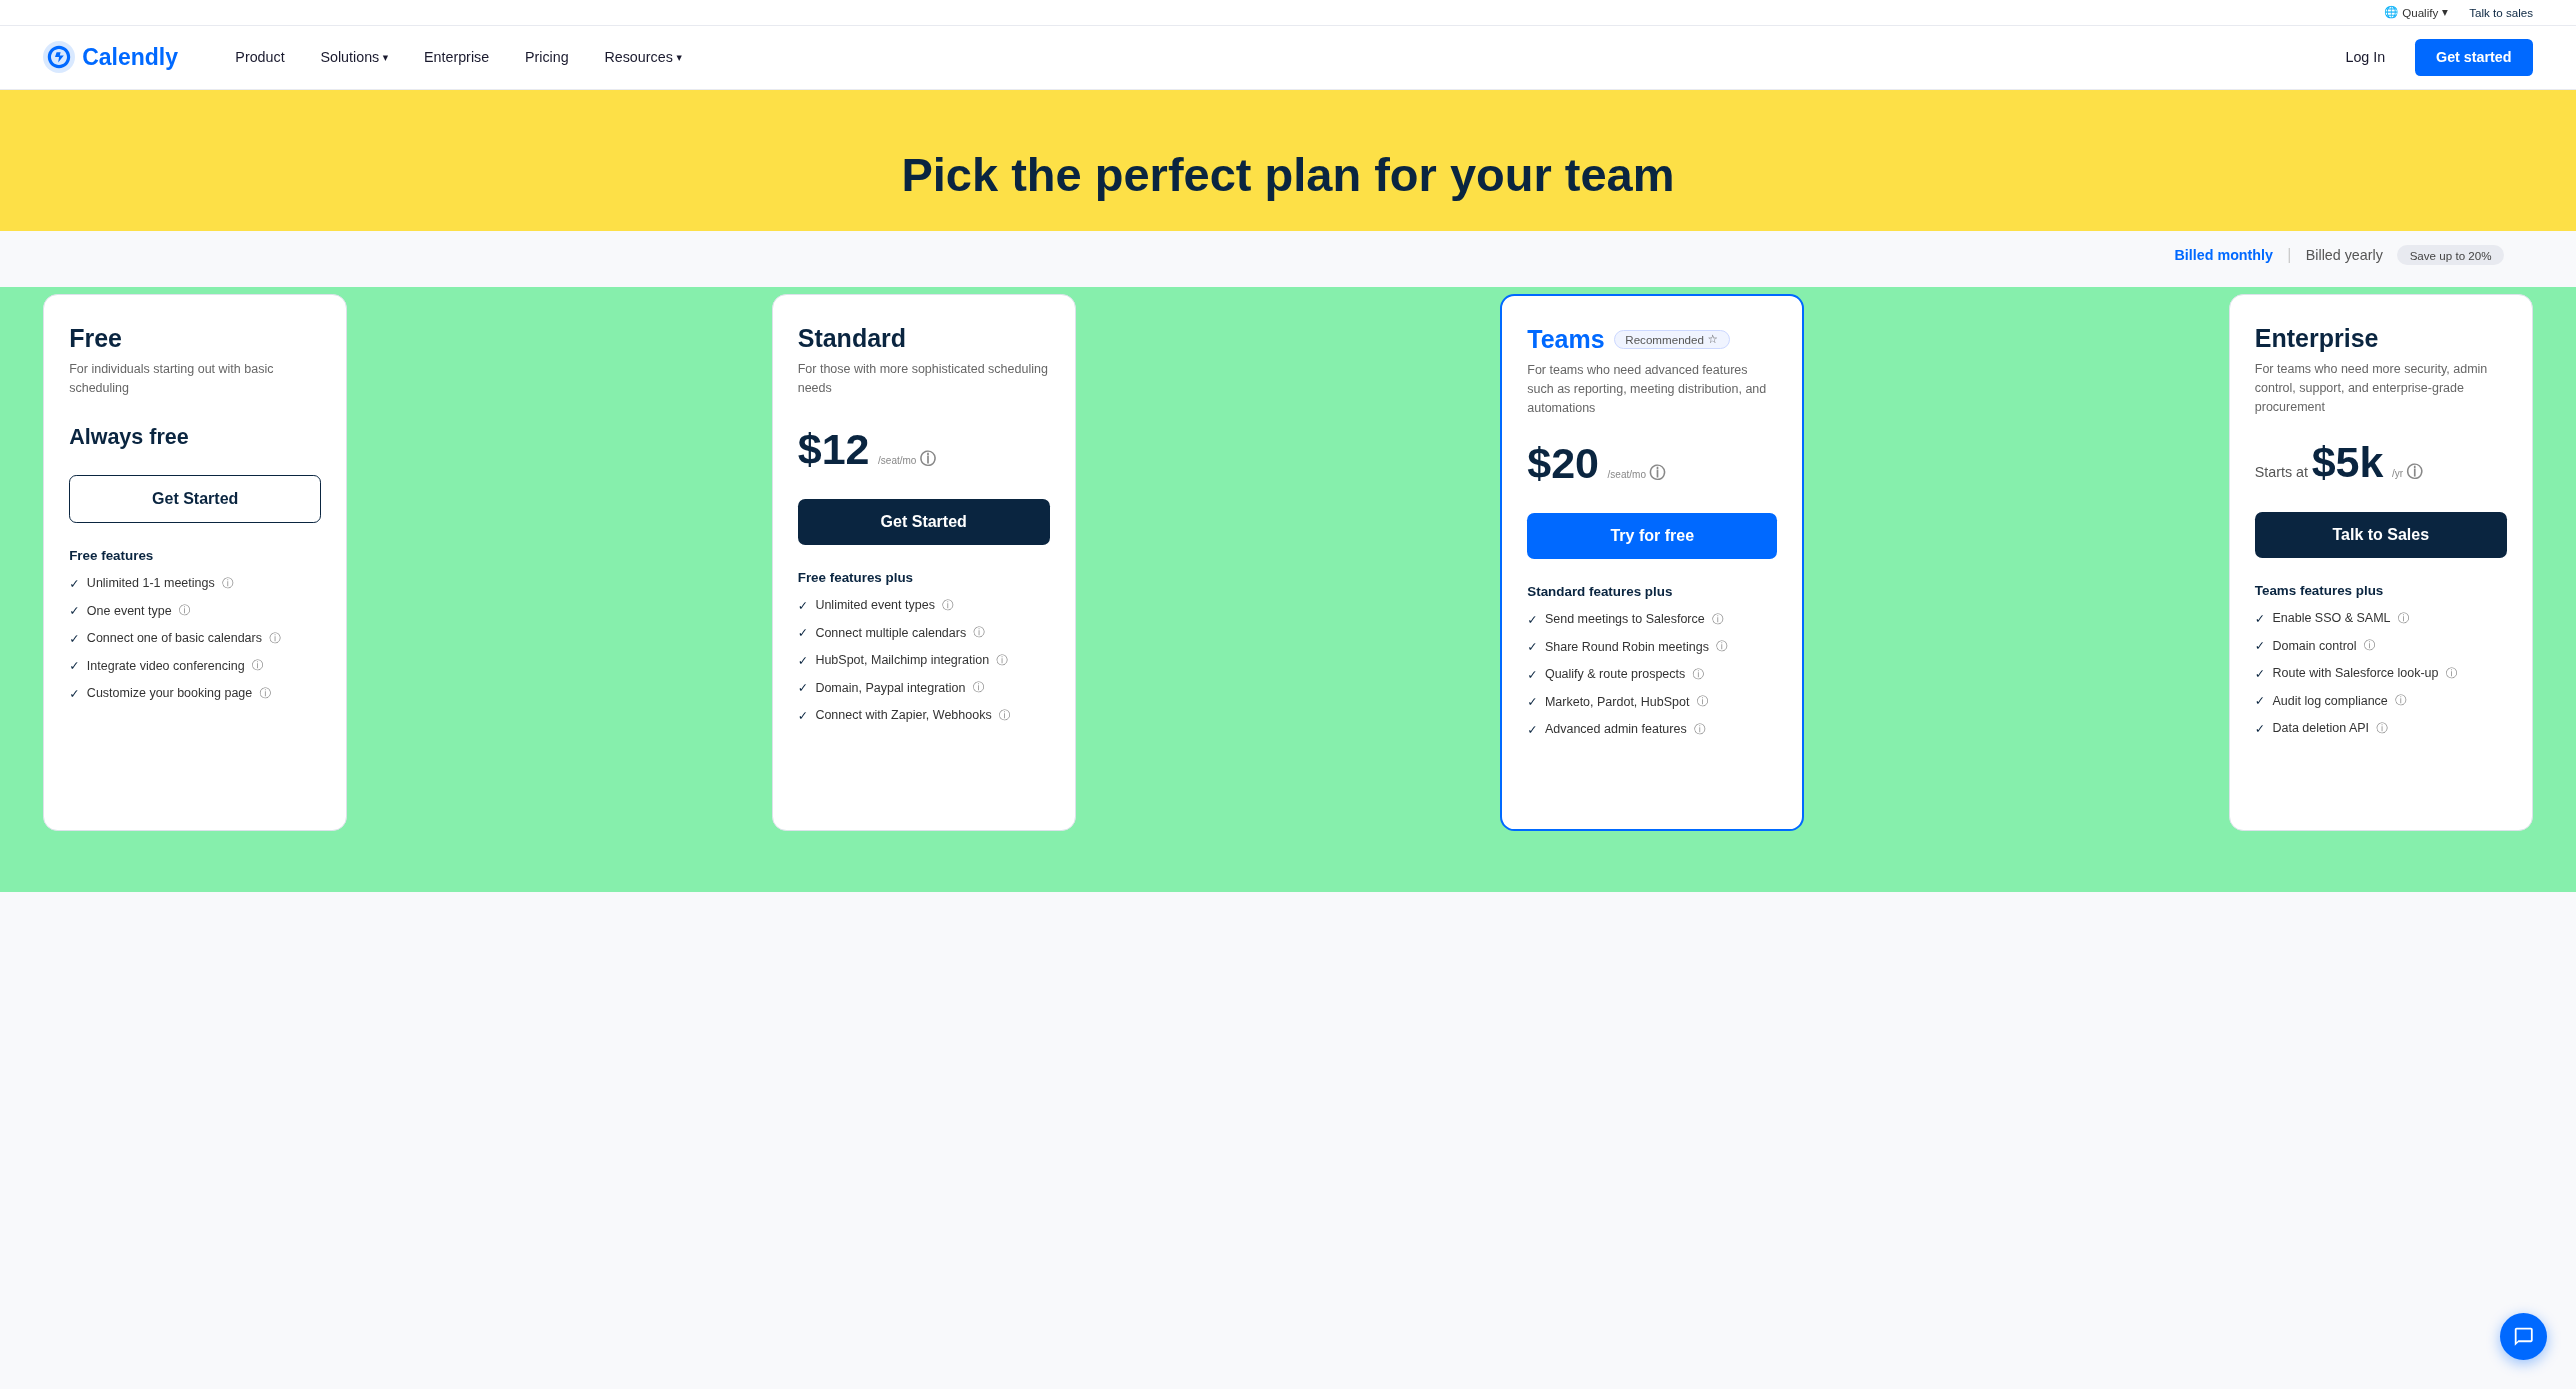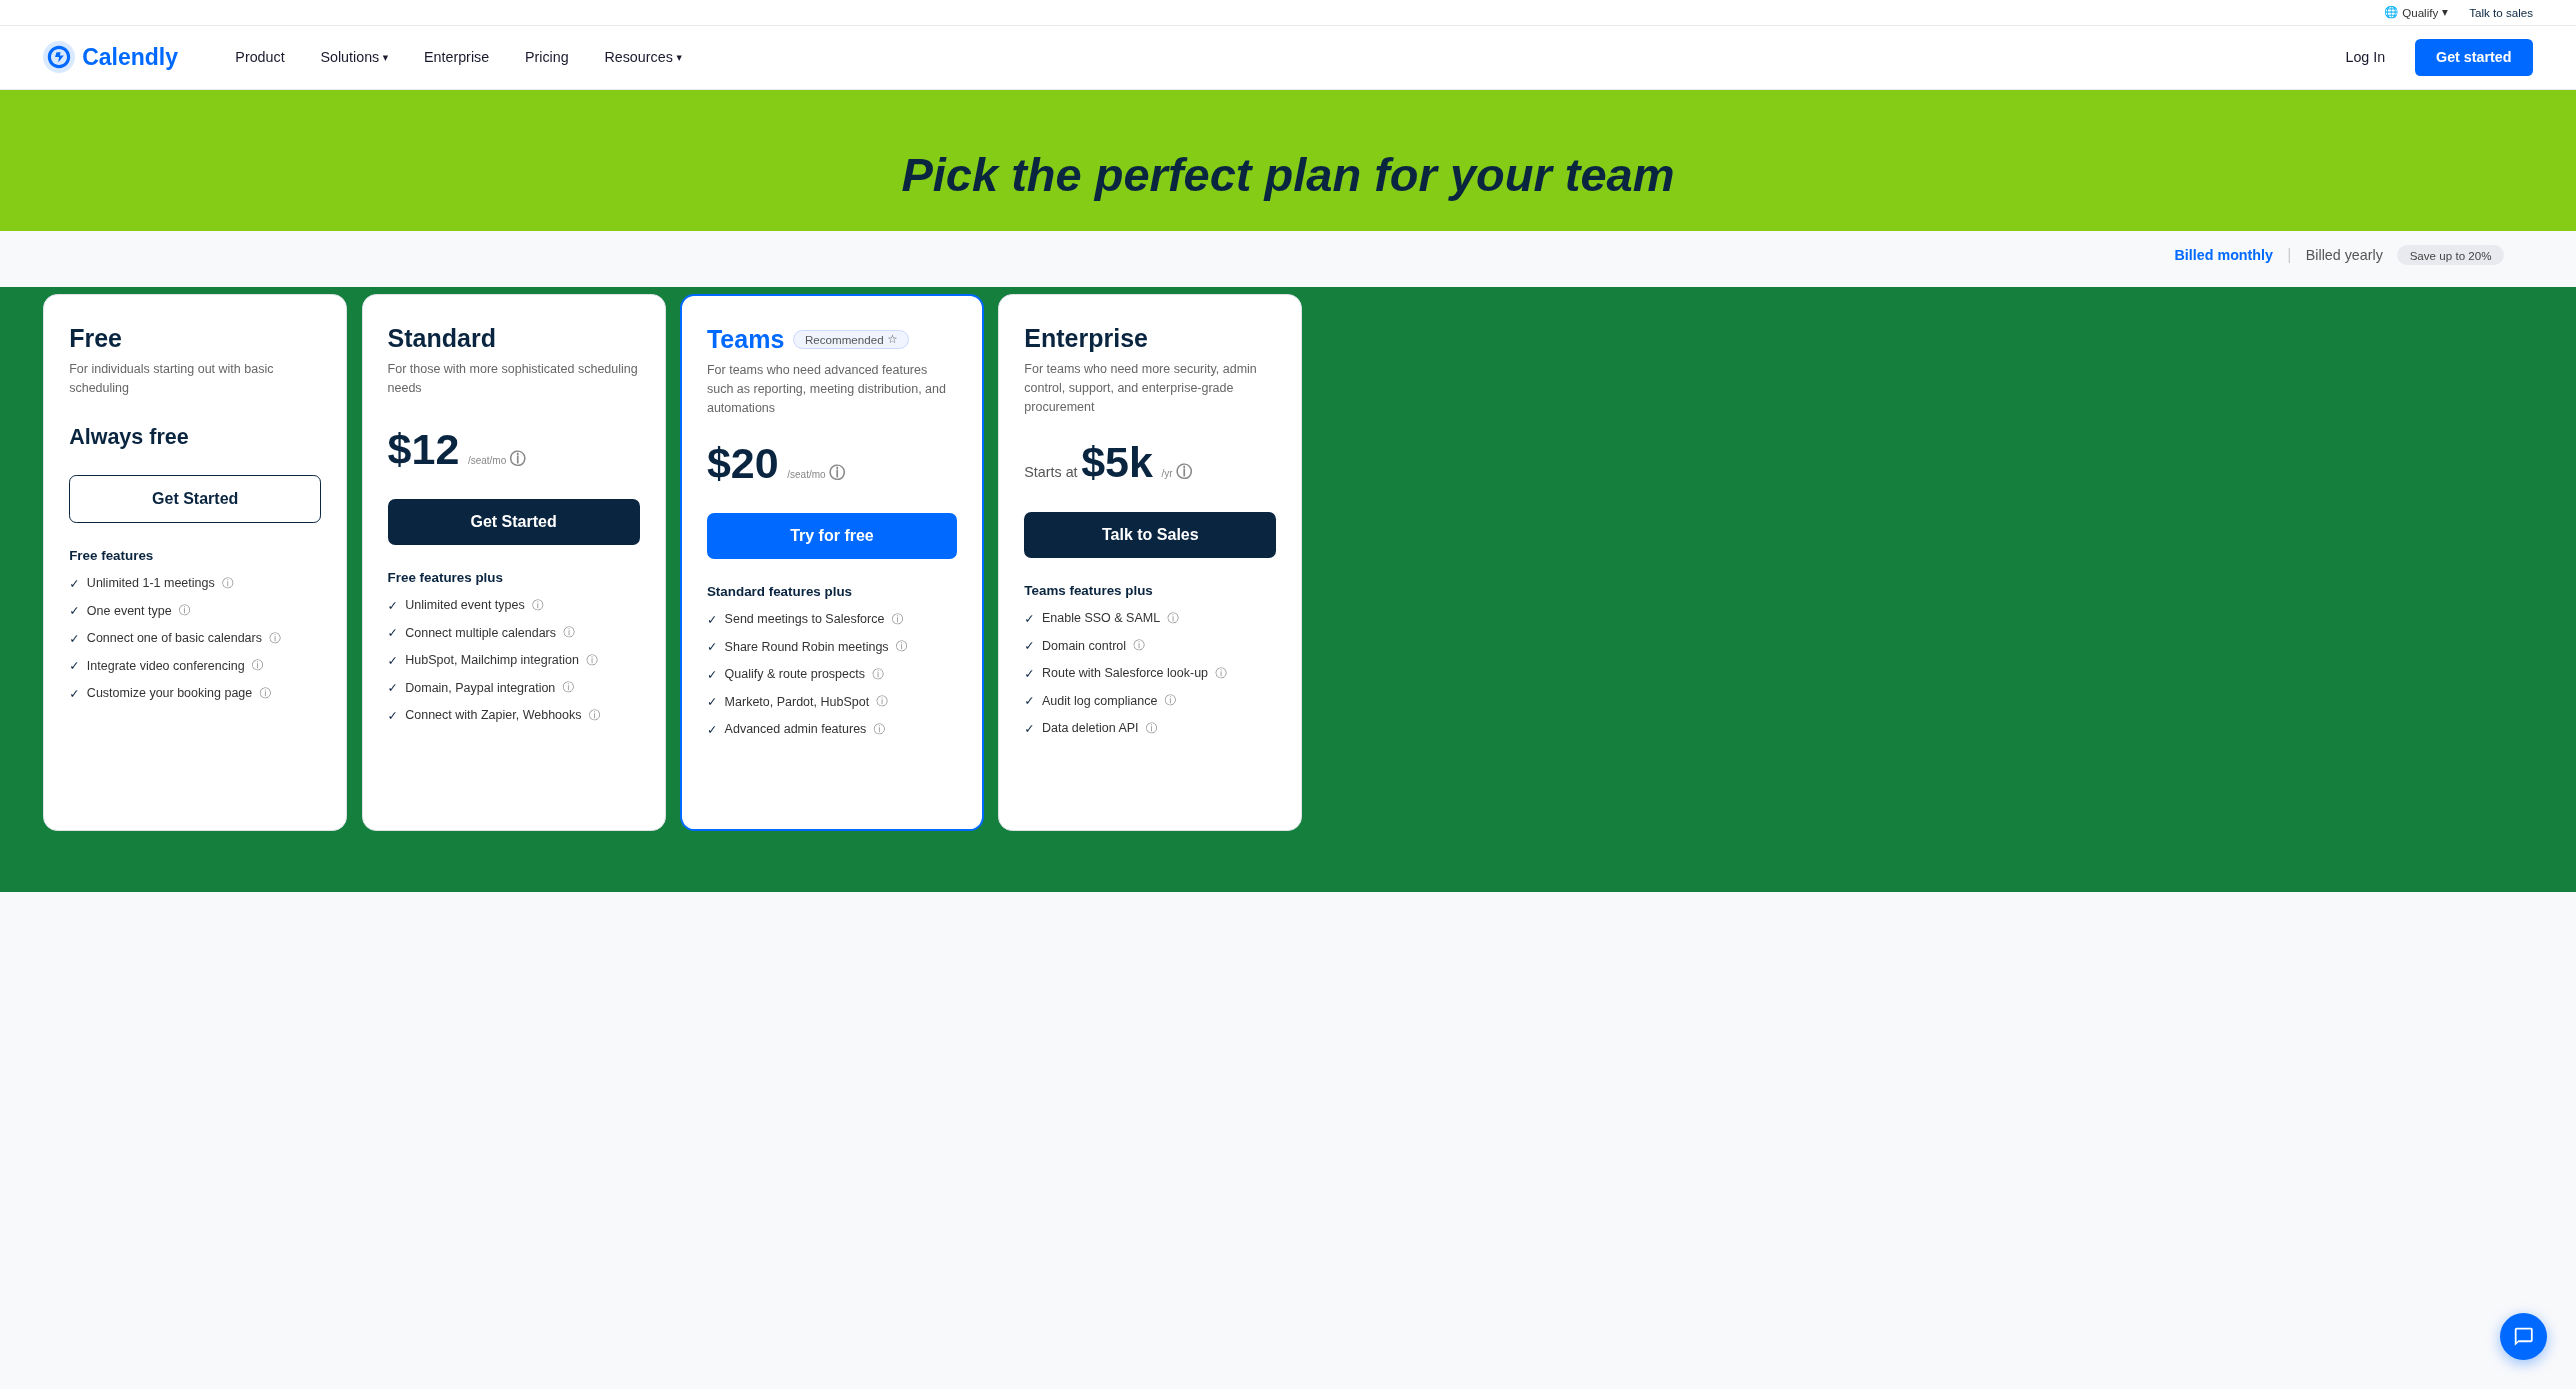--- a/index.html
+++ b/index.html
@@ -97,22 +97,21 @@
       border: none;
       border-radius: 5.4px;
       padding: 10.7px 21.5px;
       cursor: pointer;
     }
 
     
     .hero {
       text-align: center;
       padding: 57px 36px 29px;
-      background: #84cc16;
-      font-style: italic;
+      background: #fde047;
     }
     .hero h1 {
       font-size: 47px;
       font-weight: 800;
       color: #0a2540;
       margin-bottom: 0;
     }
 
     
     .billing-toggle {
@@ -135,24 +134,24 @@
       background: #e8eaf0;
       border-radius: 18px;
       padding: 3.6px 12.5px;
       font-size: 11.6px;
       color: #444;
     }
 
     
     .pricing-section {
       display: flex;
-      justify-content: flex-start;
+      justify-content: space-between;
       gap: 0;
       padding: 0 36px 54px;
-      background: #15803d;
+      background: #86efac;
       align-items: flex-start;
     }
 
     .plan-card {
       background: #fff;
       border: 1.3px solid #dde2ea;
       border-radius: 14.3px;
       padding: 29px 25px;
       width: 304px;
       min-height: 537px;

